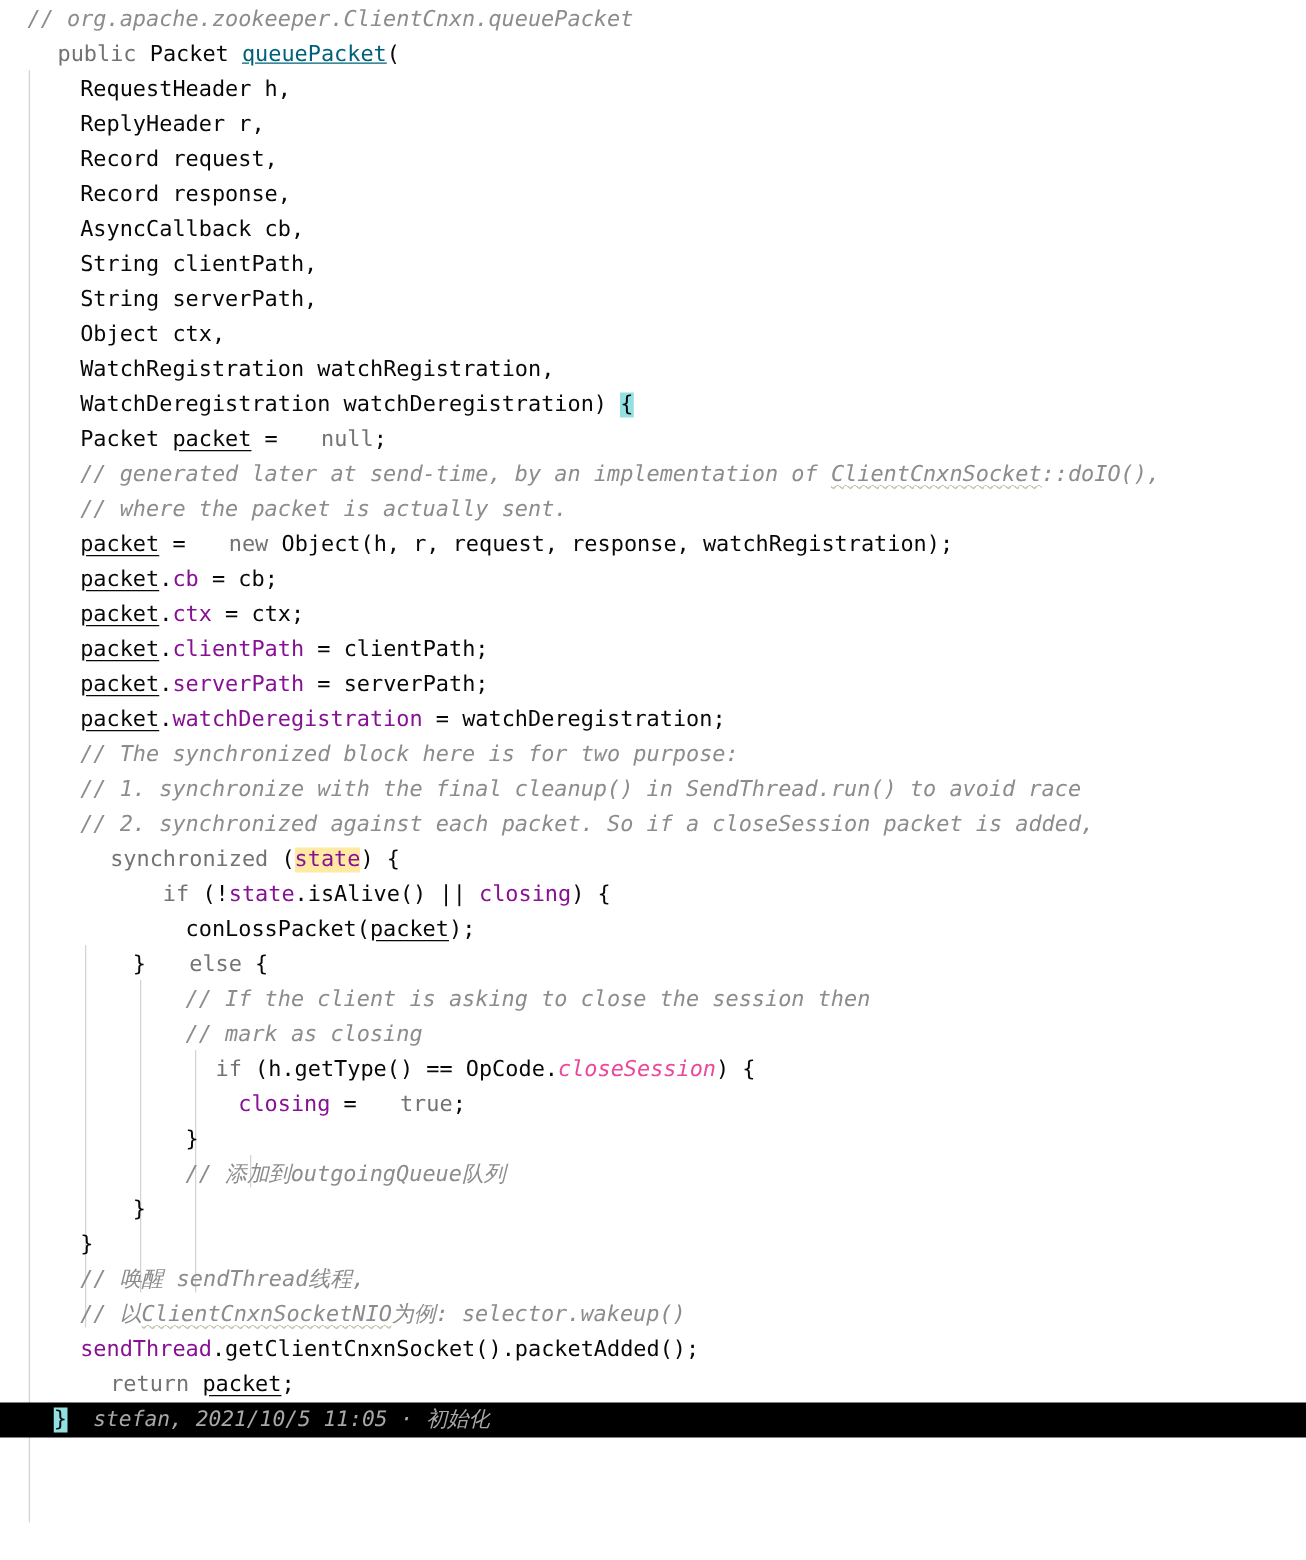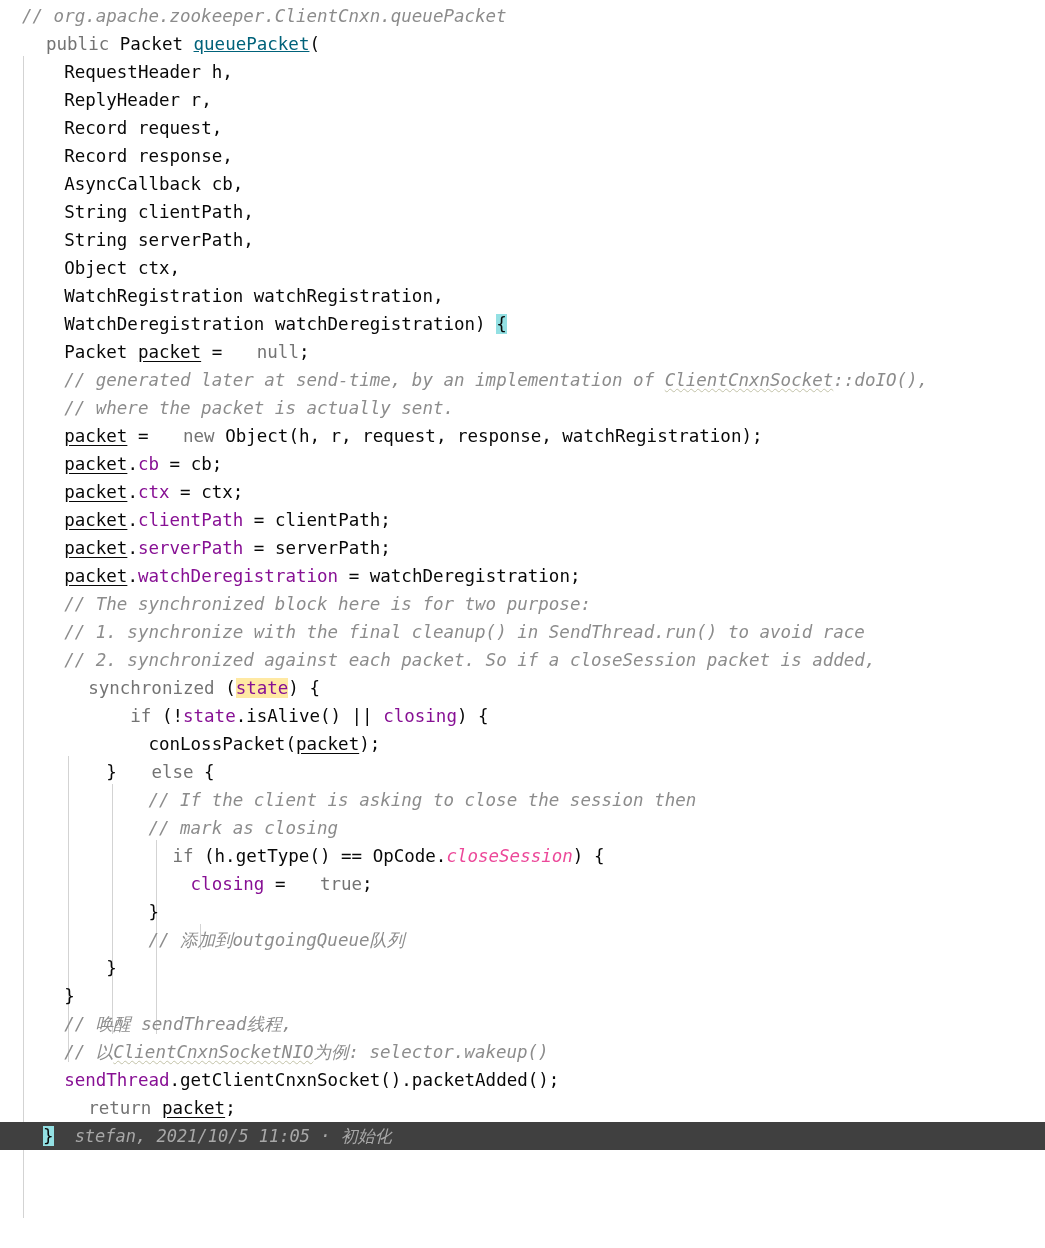--- a/index.html
+++ b/index.html
@@ -27,21 +27,21 @@
     position: relative;
     height: 28px;
     line-height: 28px;
     font-size: 17.5px;
     letter-spacing: 0px;
     white-space: pre;
     padding-left: 22px;
     color: #080808;
   }
   .line.caret {
-    background: #404040;
+    background: #000000;
     padding-left: 43px;
   }
 
   
   .guide {
     position: absolute;
     top: 0;
     bottom: 0;
     width: 1px;
     background: #d3d3d3;

